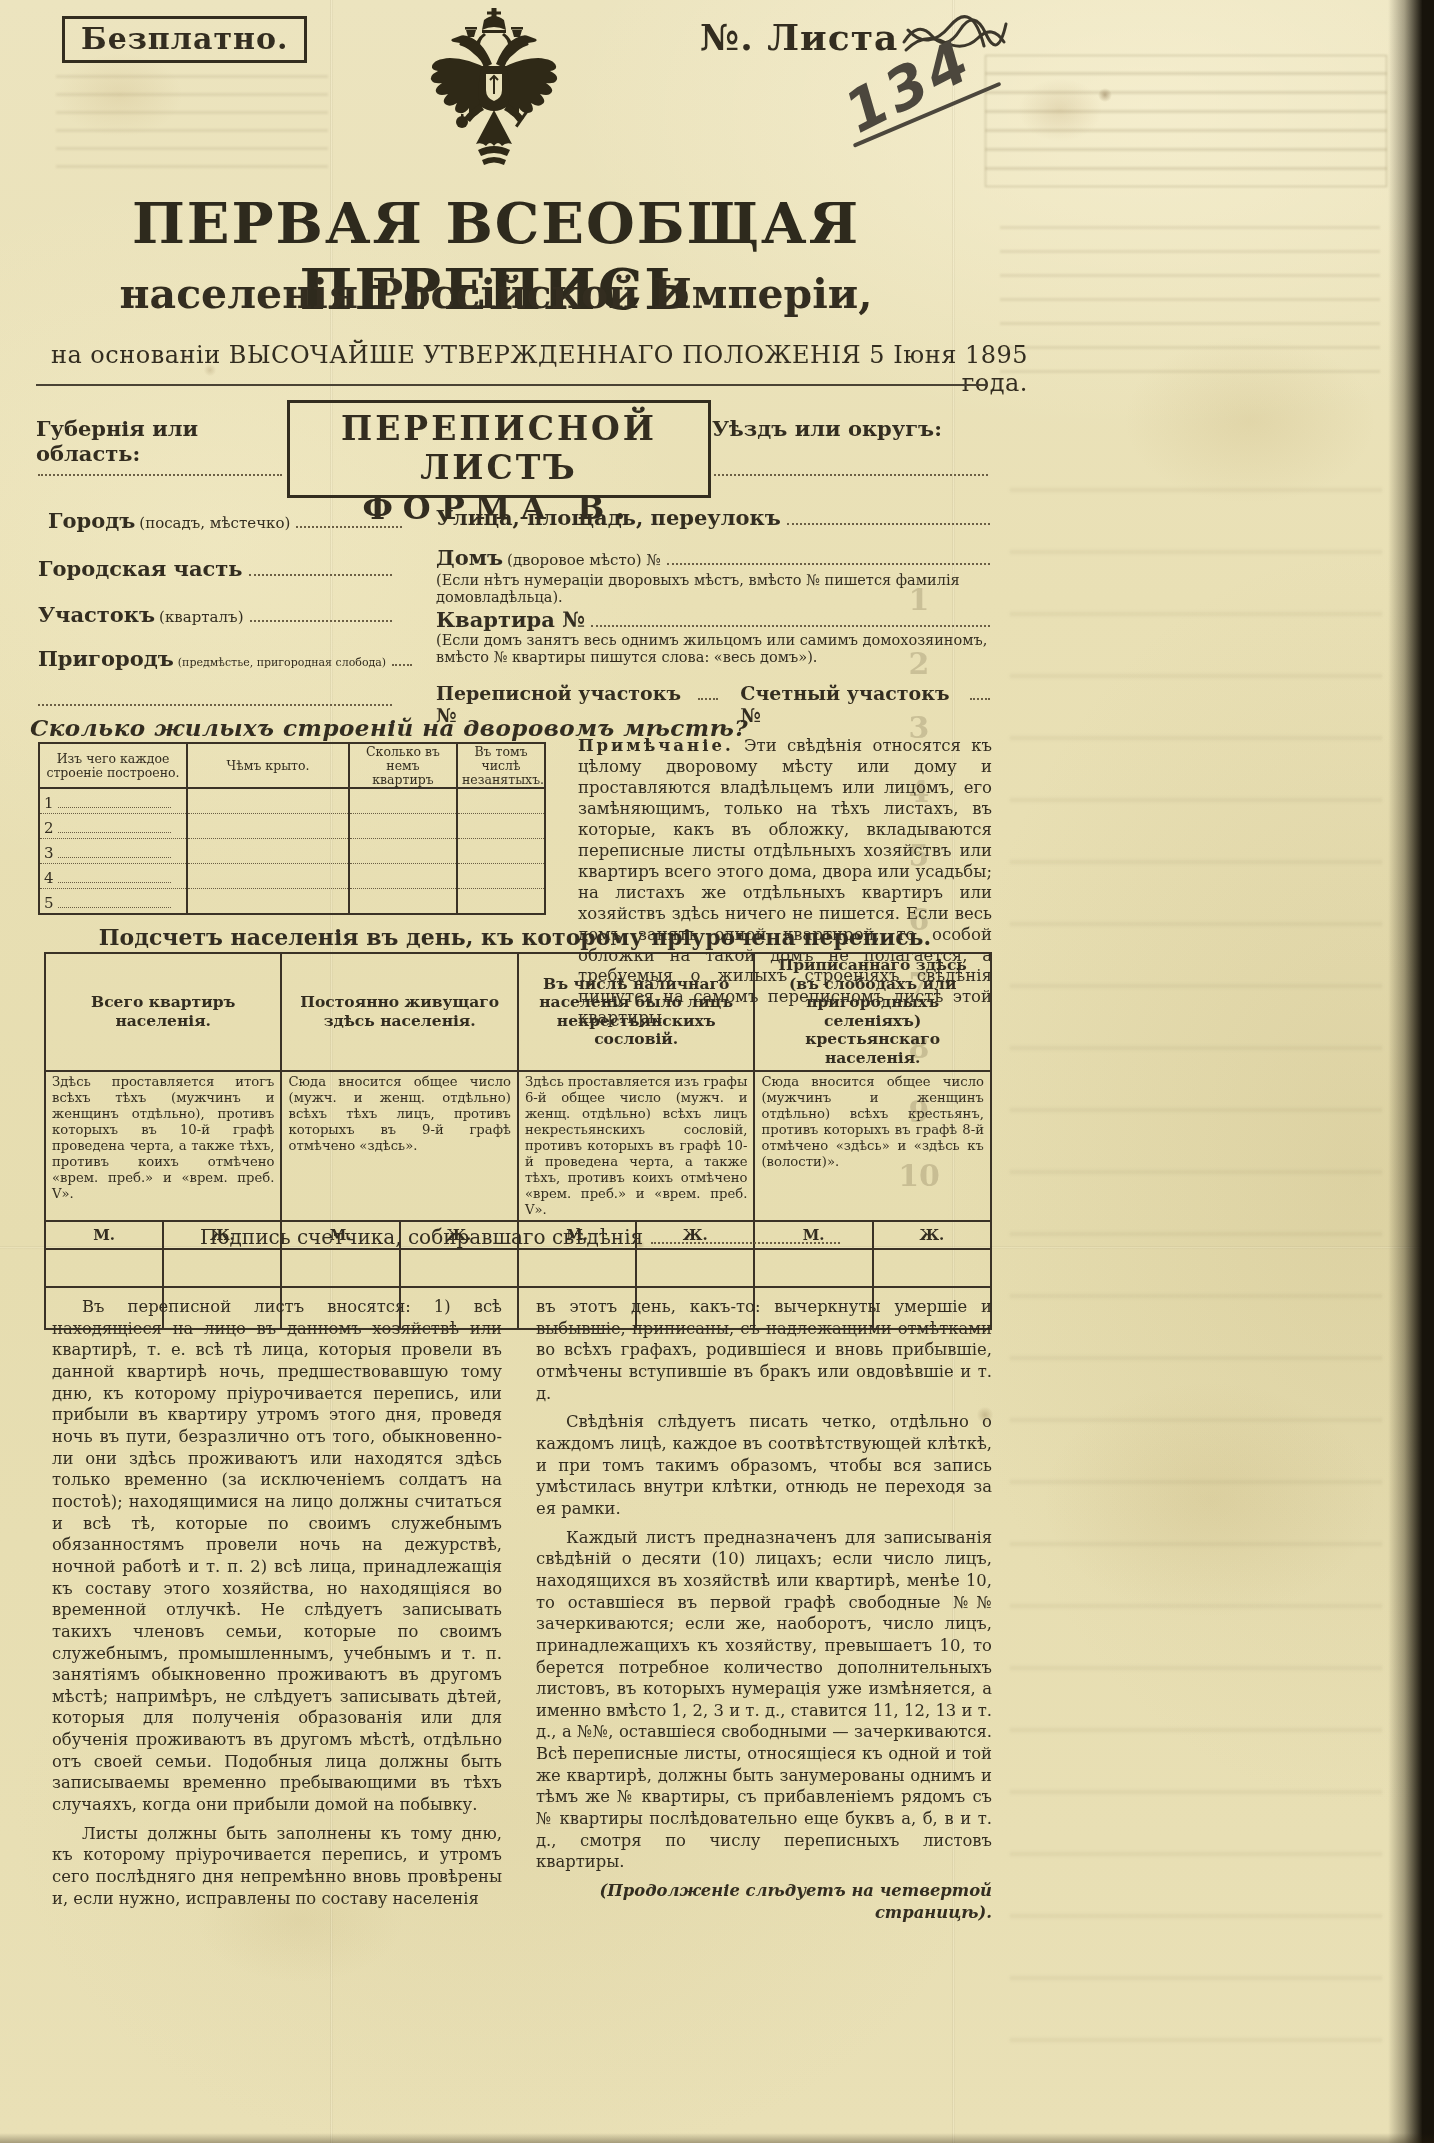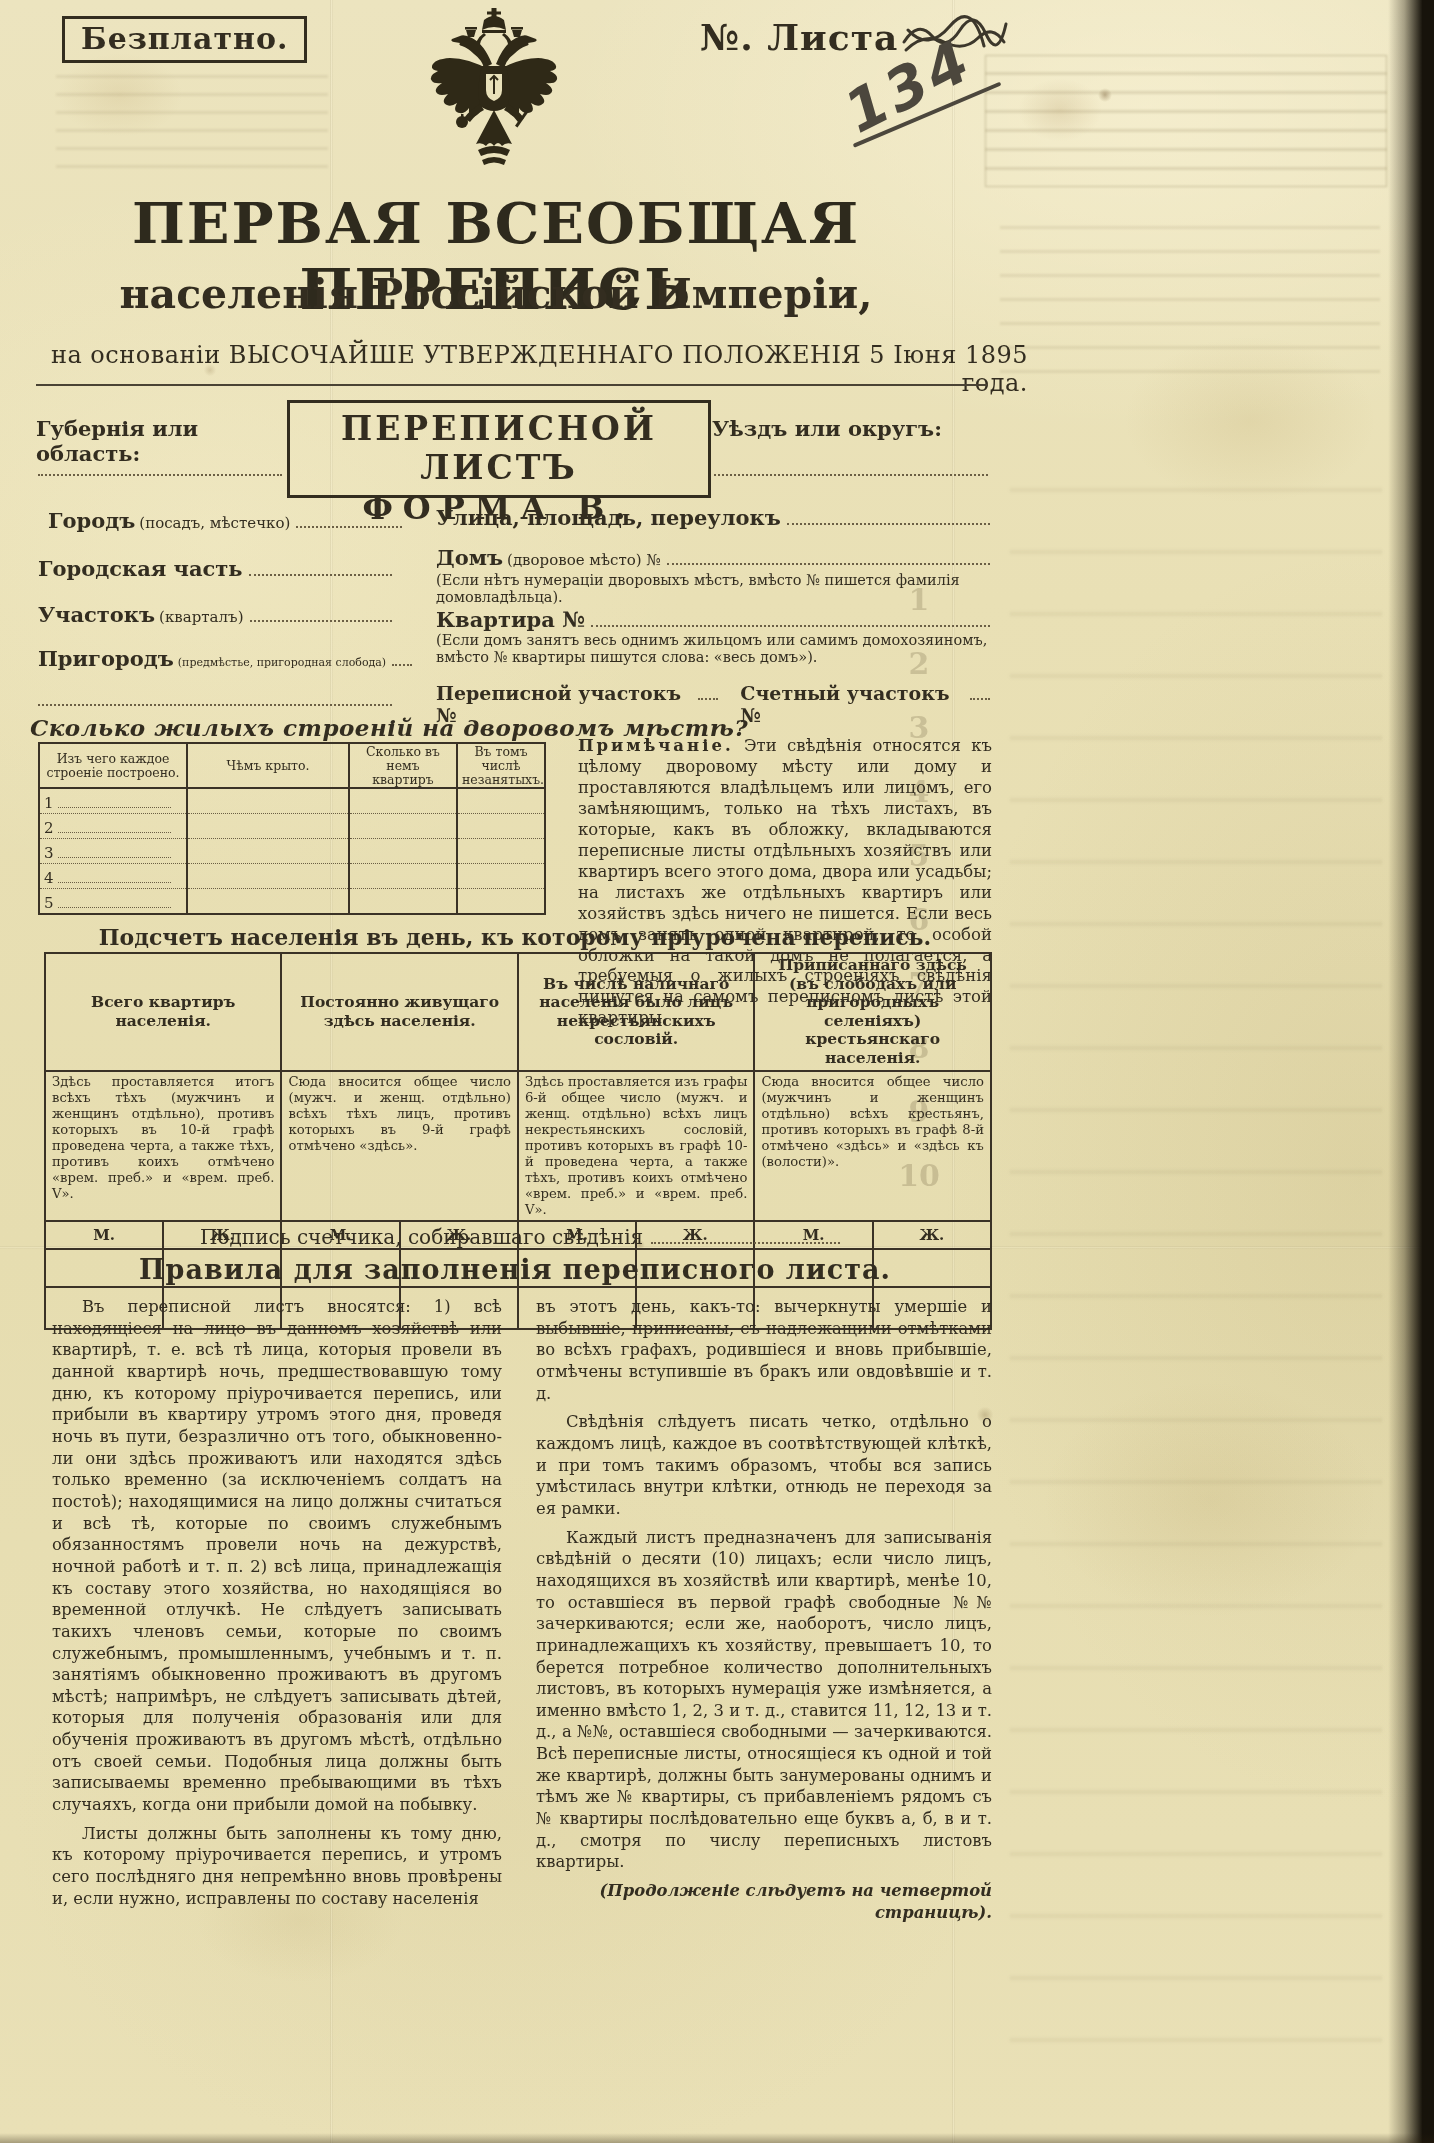--- a/index.html
+++ b/index.html
@@ -376,21 +376,20 @@
           <td></td>
     </tr>
   </tbody>
     </table>
 
   <div class="abs signature">
     <span class="sig-label">Подпись счетчика, собиравшаго свѣдѣнія</span>
     <span class="sig-dots"></span>
   </div>
 
-  <div class="abs rules-title">Правила для заполненія переписного листа.</div>
 
   <div class="abs rules-col rules-left">
     <p>Въ переписной листъ вносятся: 1) всѣ находящіеся на лицо въ данномъ хозяйствѣ или квартирѣ, т. е. всѣ тѣ лица, которыя провели въ данной квартирѣ ночь, предшествовавшую тому дню, къ которому пріурочивается перепись, или прибыли въ квартиру утромъ этого дня, проведя ночь въ пути, безразлично отъ того, обыкновенно-ли они здѣсь проживаютъ или находятся здѣсь только временно (за исключеніемъ солдатъ на постоѣ); находящимися на лицо должны считаться и всѣ тѣ, которые по своимъ служебнымъ обязанностямъ провели ночь на дежурствѣ, ночной работѣ и т. п. 2) всѣ лица, принадлежащія къ составу этого хозяйства, но находящіяся во временной отлучкѣ. Не слѣдуетъ записывать такихъ членовъ семьи, которые по своимъ служебнымъ, промышленнымъ, учебнымъ и т. п. занятіямъ обыкновенно проживаютъ въ другомъ мѣстѣ; напримѣръ, не слѣдуетъ записывать дѣтей, которыя для полученія образованія или для обученія проживаютъ въ другомъ мѣстѣ, отдѣльно отъ своей семьи. Подобныя лица должны быть записываемы временно пребывающими въ тѣхъ случаяхъ, когда они прибыли домой на побывку.</p>
     <p>Листы должны быть заполнены къ тому дню, къ которому пріурочивается перепись, и утромъ сего послѣдняго дня непремѣнно вновь провѣрены и, если нужно, исправлены по составу населенія</p>
   </div>
   <div class="abs rules-col rules-right">
     <p style="text-indent:0;">въ этотъ день, какъ-то: вычеркнуты умершіе и выбывшіе, приписаны, съ надлежащими отмѣтками во всѣхъ графахъ, родившіеся и вновь прибывшіе, отмѣчены вступившіе въ бракъ или овдовѣвшіе и т. д.</p>
     <p>Свѣдѣнія слѣдуетъ писать четко, отдѣльно о каждомъ лицѣ, каждое въ соотвѣтствующей клѣткѣ, и при томъ такимъ образомъ, чтобы вся запись умѣстилась внутри клѣтки, отнюдь не переходя за ея рамки.</p>
     <p>Каждый листъ предназначенъ для записыванія свѣдѣній о десяти (10) лицахъ; если число лицъ, находящихся въ хозяйствѣ или квартирѣ, менѣе 10, то оставшіеся въ первой графѣ свободные №№ зачеркиваются; если же, наоборотъ, число лицъ, принадлежащихъ къ хозяйству, превышаетъ 10, то берется потребное количество дополнительныхъ листовъ, въ которыхъ нумерація уже измѣняется, а именно вмѣсто 1, 2, 3 и т. д., ставится 11, 12, 13 и т. д., а №№, оставшіеся свободными — зачеркиваются. Всѣ переписные листы, относящіеся къ одной и той же квартирѣ, должны быть занумерованы однимъ и тѣмъ же № квартиры, съ прибавленіемъ рядомъ съ № квартиры послѣдовательно еще буквъ а, б, в и т. д., смотря по числу переписныхъ листовъ квартиры.</p>
     <p class="continuation">(Продолженіе слѣдуетъ на четвертой страницѣ).</p>

